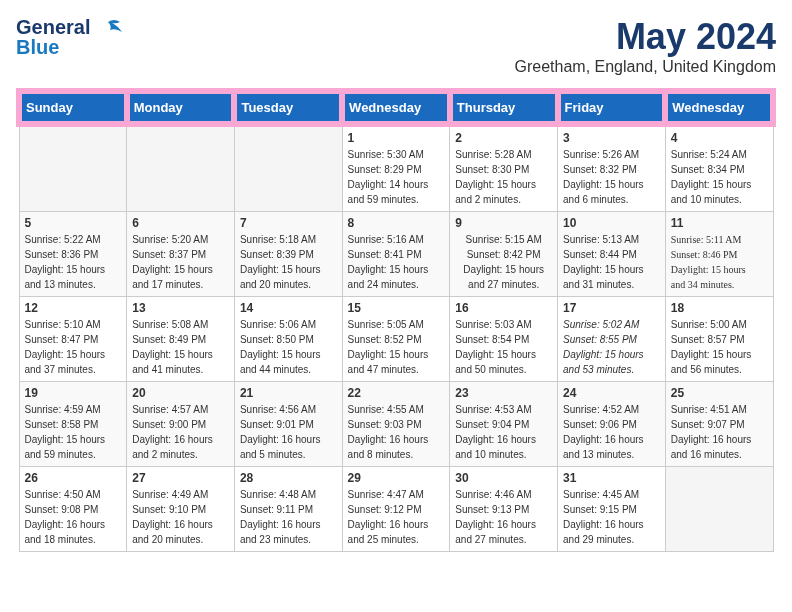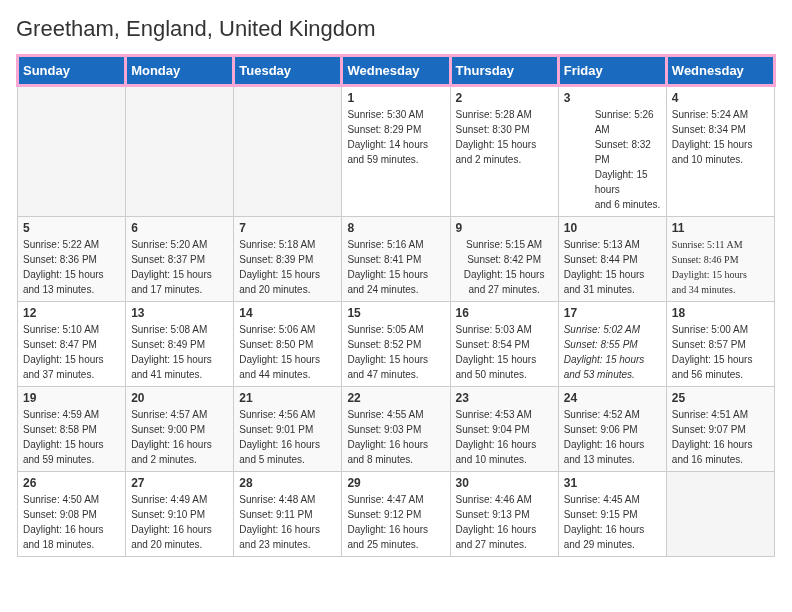--- a/index.html
+++ b/index.html
@@ -22,35 +22,35 @@
     }
     .title-block {
       text-align: right;
     }
     .month-title {
       font-size: 36px;
       font-weight: bold;
       color: #1a3a6b;
     }
     .subtitle {
-      font-size: 22px;
+      font-size: 16px;
       color: #333;
     }
     table {
       width: 100%;
       border-collapse: collapse;
       table-layout: fixed;
     }
     th {
       background-color: #1a6abf;
       color: #fff;
       font-size: 13px;
       padding: 6px 4px;
       text-align: left;
-      border: 3px solid #f9a8d4;
+      border: 6px solid #f9a8d4;
     }
     td {
       border: 1px solid #ccc;
       vertical-align: top;
       padding: 4px 5px;
       font-size: 10.5px;
       color: #333;
       height: 80px;
       background: #fff;
     }
@@ -72,21 +72,34 @@
     .day-info {
       font-size: 10px;
       line-height: 1.5;
       color: #333;
     }
   </style>
 </head>
 <body>
 
 <div class="header">
+  <div class="logo">
+    <div>
+      <div style="display:flex;align-items:center;">
+        <div style="font-size:20px;font-weight:bold;color:#1a3a6b;line-height:1.1;">General
+          <svg width="26" height="22" viewBox="0 0 26 22" style="display:inline-block;vertical-align:middle;margin-left:2px;">
+            <path d="M10 4 Q16 0 22 4 Q18 6 14 5 Q20 8 24 14 Q18 10 12 12 Q14 8 10 4Z" fill="#1a7abf"></path>
+          </svg>
+        </div>
+      </div>
+      <div style="font-size:20px;font-weight:bold;color:#1a7abf;line-height:1.1;margin-top:-4px;">Blue</div>
+    </div>
+  </div>
   <div class="title-block">
+    <div class="month-title">May 2024</div>
     <div class="subtitle">Greetham, England, United Kingdom</div>
   </div>
 </div>
 
 <table>
   <thead>
     <tr id="header-row">
         <th>Sunday</th>
         <th>Monday</th>
         <th>Tuesday</th>
@@ -110,21 +123,21 @@
         </td>
         <td>
           <span class="day-num">2</span>
           <div class="day-info" style="white-space: pre-line;">Sunrise: 5:28 AM
 Sunset: 8:30 PM
 Daylight: 15 hours
 and 2 minutes.</div>
         </td>
         <td>
           <span class="day-num">3</span>
-          <div class="day-info" style="white-space: pre-line; margin-left: 31px;">Sunrise: 5:26 AM
+          <div class="day-info" style="white-space: pre-line;">Sunrise: 5:26 AM
 Sunset: 8:32 PM
 Daylight: 15 hours
 and 6 minutes.</div>
         </td>
         <td>
           <span class="day-num">4</span>
           <div class="day-info" style="white-space: pre-line;">Sunrise: 5:24 AM
 Sunset: 8:34 PM
 Daylight: 15 hours
 and 10 minutes.</div>

